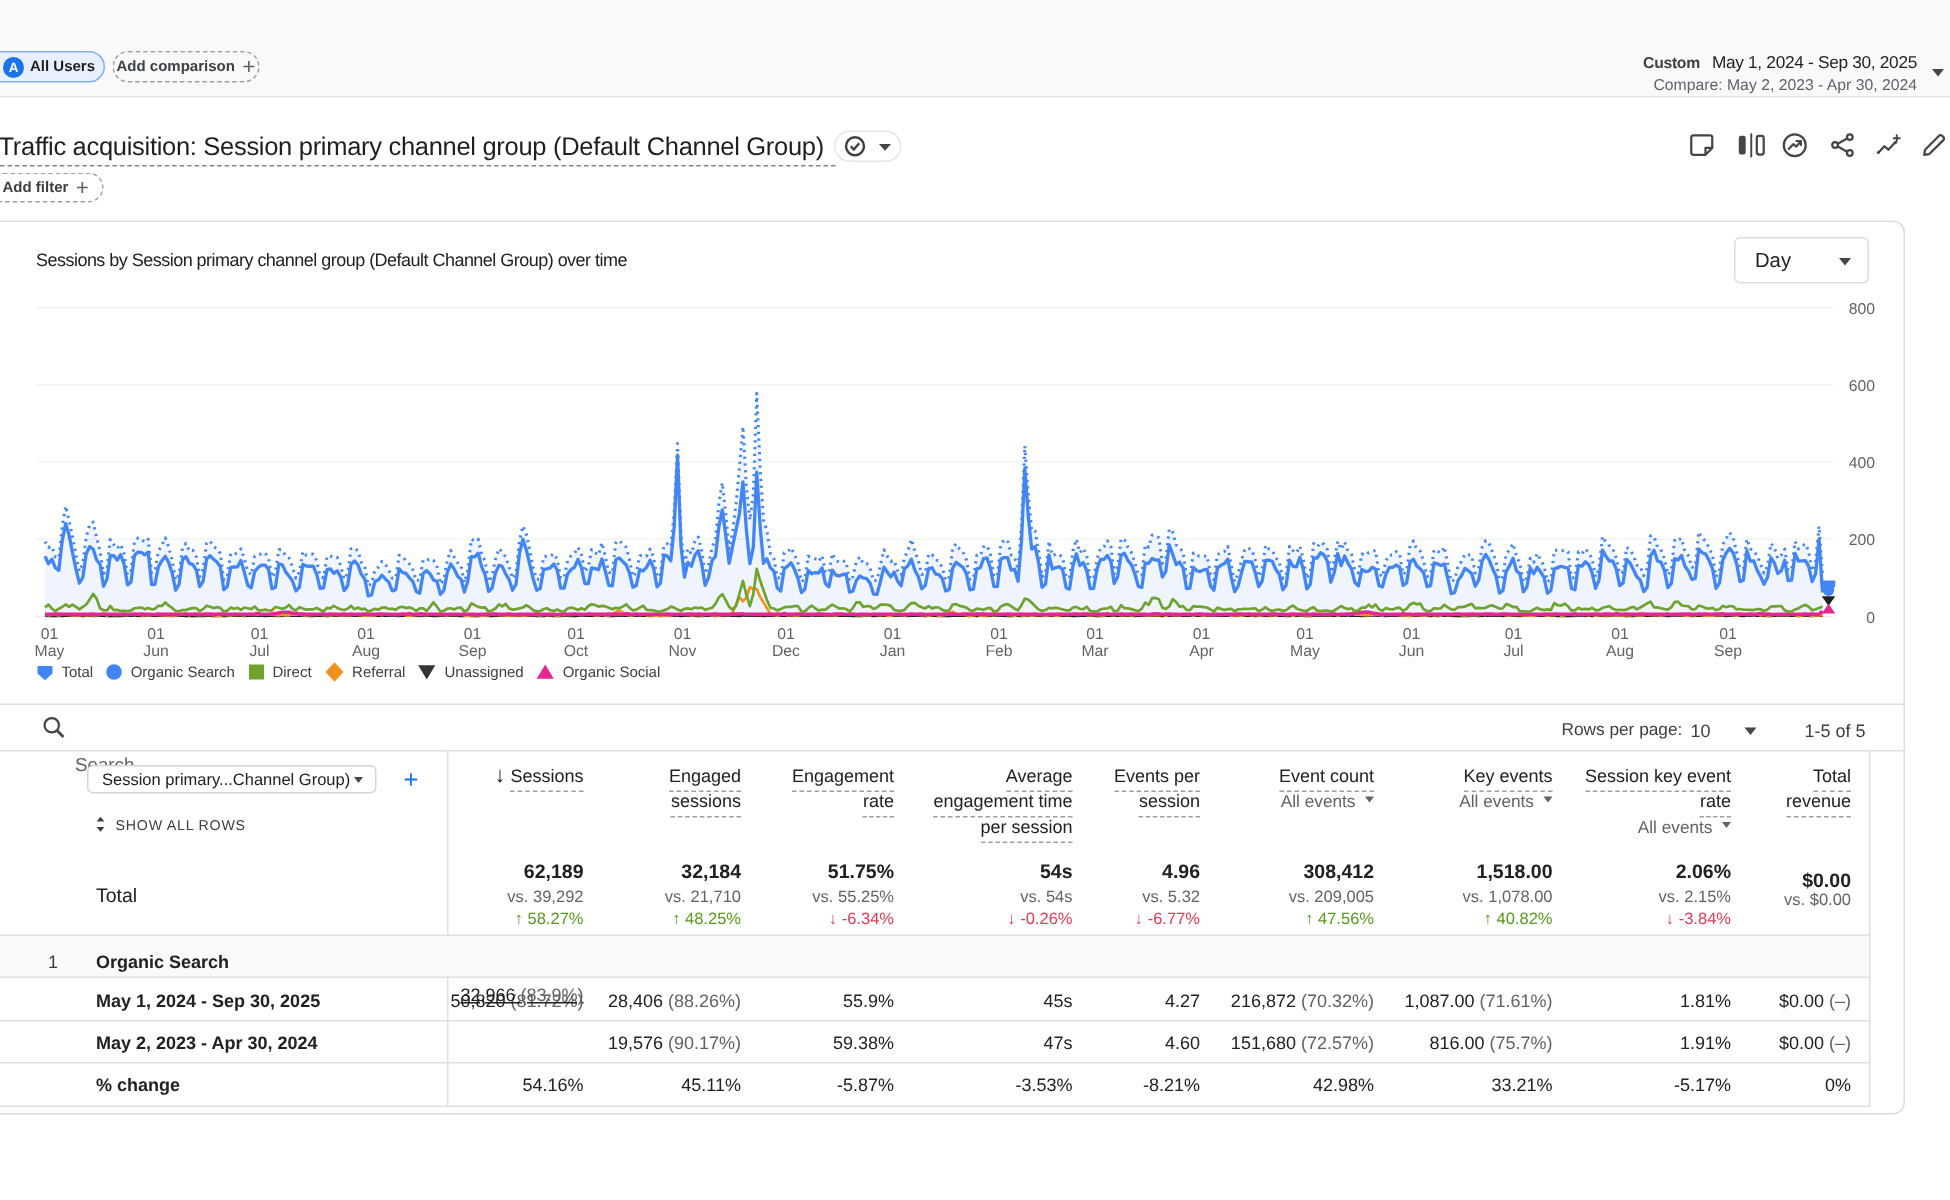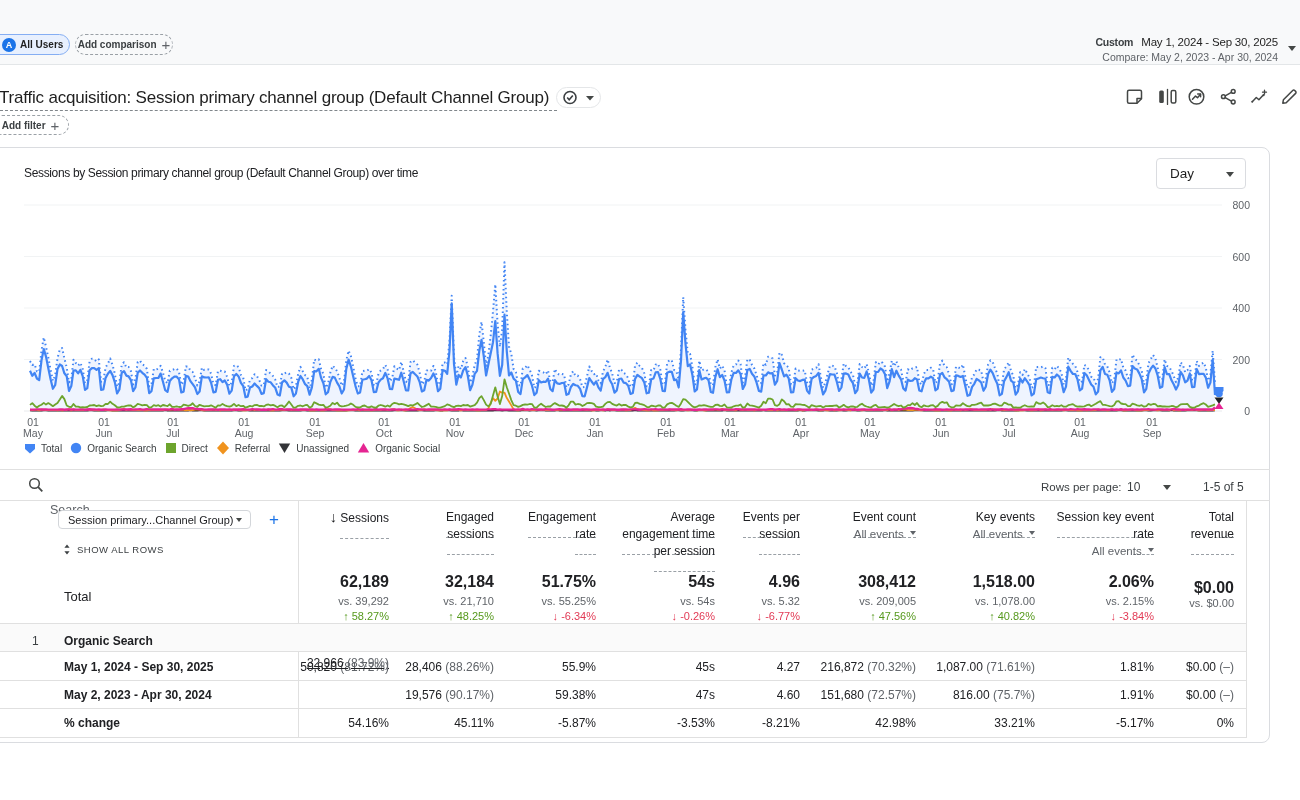--- a/index.html
+++ b/index.html
@@ -39,24 +39,24 @@
 #rpp { position:absolute; left:1041px; top:481px; font-size:11.5px; color:#3c4043; }
 #r15 { position:absolute; left:1203px; top:480px; font-size:12px; color:#3c4043; }
 #ten { position:absolute; left:1127px; top:480px; font-size:12px; color:#3c4043; }
 #tencaret { position:absolute; left:1163px; top:485px; width:0; height:0; border:4px solid transparent; border-top:5px solid #444746; }
 #dimsel { position:absolute; left:58px; top:510px; width:193px; height:19px; border:1px solid #d3d6da; border-radius:4px; background:#fff; }
 #dimsel .t { position:absolute; left:9px; right:16px; top:3px; font-size:11px; color:#202124; white-space:nowrap; overflow:hidden; }
 #dimsel .caret { position:absolute; right:8px; top:7px; width:0; height:0; border:3.5px solid transparent; border-top:4.5px solid #444746; }
 #plusblue { position:absolute; left:269px; top:510px; font-size:17px; color:#1a73e8; font-weight:normal; }
 #showall { position:absolute; left:63px; top:544px; font-size:9.5px; letter-spacing:0.5px; color:#3c4043; }
 .colhead { position:absolute; text-align:right; font-size:12px; color:#202124; line-height:17px; }
-.colhead .u { border-bottom:1px dashed #9aa0a6; padding-bottom:13px; }
+.colhead .u { border-bottom:1px dashed #9aa0a6; padding-bottom:3px; }
 .colhead .ae { color:#5f6368; font-size:11.5px; }
 .dncaret { display:inline-block; width:0; height:0; border:3.5px solid transparent; border-top:4.5px solid #5f6368; vertical-align:0px; margin-left:3px;}
-.num1 { font-size:16px; font-weight:bold; color:#202124; }
+.num1 { font-size:13px; font-weight:bold; color:#202124; }
 .num2 { font-size:11px; color:#5f6368; margin-top:4px; }
 .num3 { font-size:11px; margin-top:3px; }
 .up { color:#56991d; }
 .dn { color:#e23a55; }
 .totcell { position:absolute; text-align:right; top:573px; }
 .rowlab { position:absolute; left:64px; font-size:12px; font-weight:bold; color:#202124; white-space:nowrap;}
 .cellv { position:absolute; text-align:right; font-size:12px; color:#202124; white-space:nowrap;}
 .cellv .g { color:#5f6368; }
 </style>
 </head>

